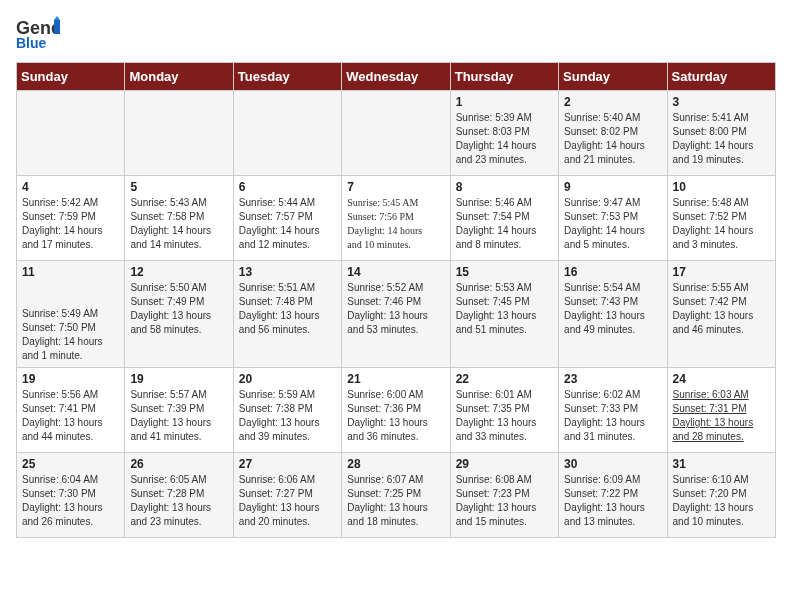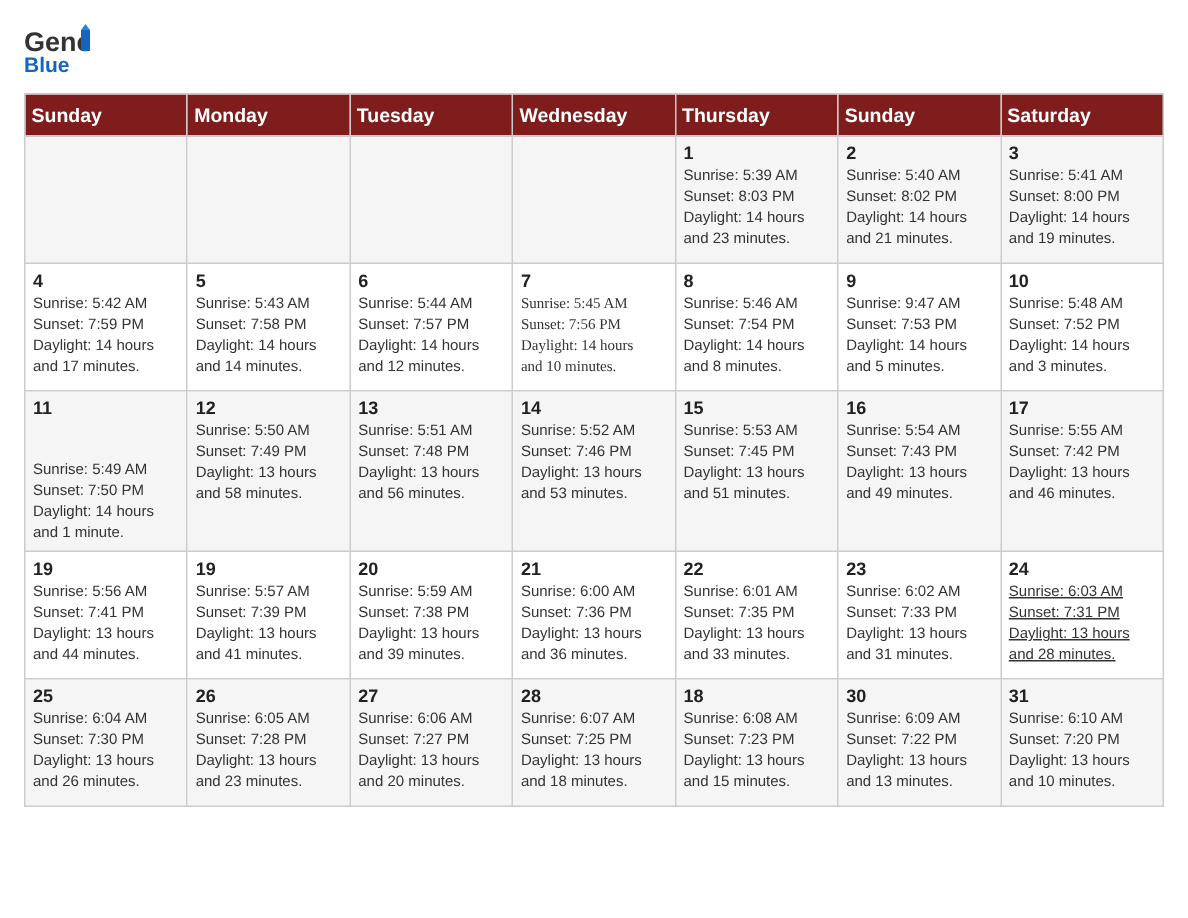--- a/index.html
+++ b/index.html
@@ -321,21 +321,21 @@
 and 20 minutes.</div>
         </td>
         <td>
           <span class="day-number">28</span>
           <div class="cell-content" style="white-space: pre-line;">Sunrise: 6:07 AM
 Sunset: 7:25 PM
 Daylight: 13 hours
 and 18 minutes.</div>
         </td>
         <td>
-          <span class="day-number">18</span>
+          <span class="day-number">29</span>
           <div class="cell-content" style="white-space: pre-line;">Sunrise: 6:08 AM
 Sunset: 7:23 PM
 Daylight: 13 hours
 and 15 minutes.</div>
         </td>
         <td>
           <span class="day-number">30</span>
           <div class="cell-content" style="white-space: pre-line;">Sunrise: 6:09 AM
 Sunset: 7:22 PM
 Daylight: 13 hours

